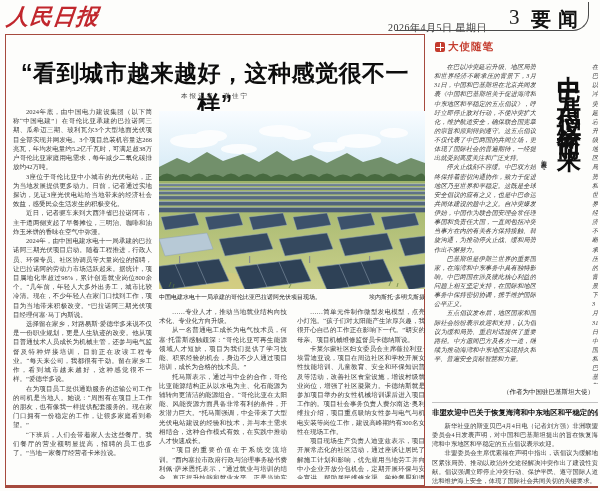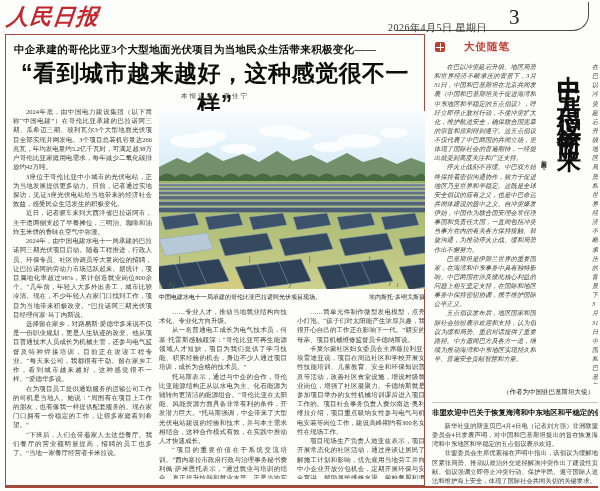--- a/index.html
+++ b/index.html
@@ -33,21 +33,21 @@
   .photo{position:absolute;left:146px;top:4px;width:266px;height:178px;overflow:hidden;background:#dfeef6;}
   .photo svg{display:block;width:100%;height:100%;}
   .caption{position:absolute;left:146px;top:186px;width:266px;display:flex;justify-content:space-between;
     font-size:6px;color:#222;}
   .midcols{position:absolute;left:146px;top:200px;width:266px;height:172px;}
   .col2{position:absolute;left:0;top:0;width:128px;height:172px;overflow:hidden;}
   .col3{position:absolute;left:138px;top:0;width:128px;height:172px;overflow:hidden;}
 
   
   .right-col{position:absolute;left:432px;top:36px;width:166px;height:450px;}
-  .essay-tag{position:absolute;left:3px;top:4px;display:flex;align-items:center;gap:19px;
+  .essay-tag{position:absolute;left:3px;top:4px;display:flex;align-items:center;gap:3px;
     font-family:"Liberation Sans",sans-serif;font-size:10.5px;font-weight:800;color:#c43c2e;letter-spacing:1px;}
   .tag-icon{display:inline-block;width:10px;height:10px;background:#c43c2e;border-radius:2px;position:relative;}
   .tag-icon:before,.tag-icon:after{content:"";position:absolute;background:#fff;}
   .tag-icon:before{left:4.5px;top:1px;width:1px;height:8px;}
   .tag-icon:after{top:4.5px;left:1px;height:1px;width:8px;}
 
   .essay-text{position:absolute;left:2px;top:26px;width:102px;height:322px;overflow:hidden;
     font-size:6.3px;line-height:1.45;font-style:italic;color:#3b3b3b;}
   .essay-text p{margin:0;text-indent:2em;text-align:justify;}
   .essay-author{position:absolute;left:107px;top:118px;writing-mode:vertical-rl;font-size:6.5px;color:#222;letter-spacing:2px;}
@@ -67,24 +67,24 @@
   .bottom-rule{position:absolute;left:5px;top:486px;width:593px;height:2px;background:#a64a3e;}
 </style>
 </head>
 <body>
 
 <div class="page">
 
   <div class="masthead">人民日报</div>
   <div class="dateline">2026年4月5日 星期日</div>
   <div class="pagenum">3</div>
+  <div class="sectionname">要闻</div>
   <div class="corner"></div>
 
   <div class="main-box">
-    <div class="kicker">中企承建的哥伦比亚3个大型地面光伏项目为当地民众生活带来积极变化——</div>
     <h1 class="headline">“看到城市越来越好，这种感觉很不一样”</h1>
     <div class="byline">本报记者　谢佳宁</div>
 
     <div class="content">
       <div class="col1 bodytext">
         <div>
             <p>2024年底，由中国电力建设集团（以下简称“中国电建”）在哥伦比亚承建的巴拉诺阿三期、瓜希迈三期、玻利瓦尔3个大型地面光伏项目全部实现并网发电。3个项目总装机容量达266兆瓦，年均发电量约5.2亿千瓦时，可满足超38万户哥伦比亚家庭用电需求，每年减少二氧化碳排放约42万吨。</p>
             <p>3座位于哥伦比亚中小城市的光伏电站，正为当地发展提供更多动力。日前，记者通过实地探访，见证3座光伏电站给当地带来的经济社会效益，感受民众生活发生的积极变化。</p>
           </div>
         <div>

